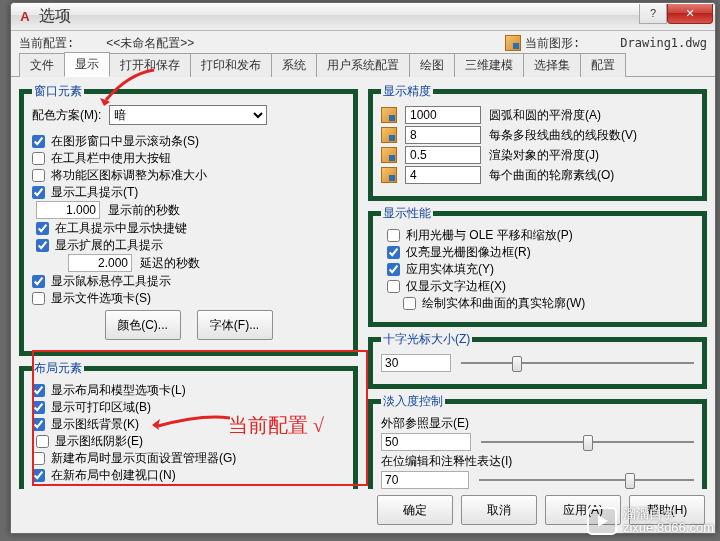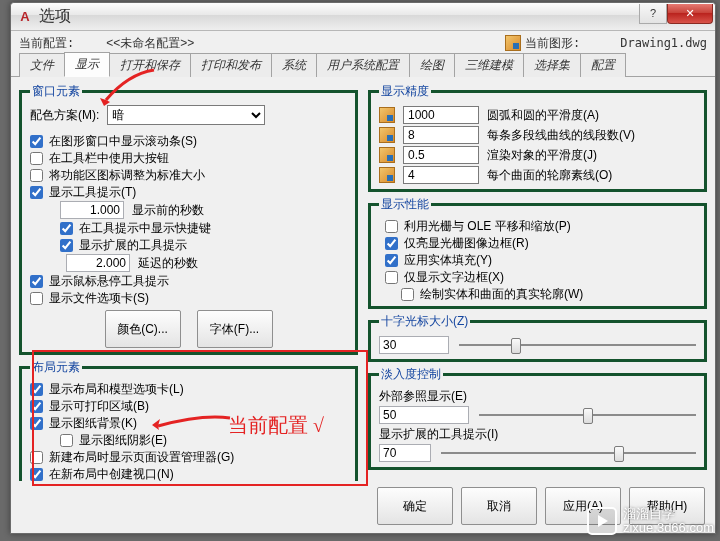--- a/index.html
+++ b/index.html
@@ -57,55 +57,55 @@
   .dwgico {
     width: 16px; height: 16px; margin-right: 4px; display:inline-block;
     background: linear-gradient(135deg,#f2c56b,#d98a2b);
     border:1px solid #a96e1d; position:relative;
   }
   .dwgico::after{content:"";position:absolute;right:1px;bottom:1px;width:6px;height:6px;background:#2a6fb5;}
   .tabs {
     display: flex; align-items: flex-end;
     padding: 4px 6px 0 8px;
     border-bottom: 1px solid #a3a3a3;
-    height: 24px; gap:0;font-style:italic;
+    height: 24px; gap:0;
   }
   .tab {
     padding: 3px 10px 3px 10px;
     border: 1px solid #a3a3a3; border-bottom: none;
     background: #ececec; color:#333;
     margin-right: -1px; font-size:12px;
     position: relative; top:1px;
     white-space: nowrap;
   }
   .tab.active {
     background: #fdfdfd; border-bottom: 1px solid #fdfdfd;
     z-index: 2;
   }
   .content {
     flex:1; display:flex; gap:10px;
     padding: 6px 8px 4px 8px; overflow:hidden;
   }
   .col { flex:1; display:flex; flex-direction:column; gap:4px; position:relative; }
   fieldset {
-    border:3px solid #14532d; margin:0; padding:4px 8px 3px 8px;
+    border:5px solid #14532d; margin:0; padding:4px 8px 10px 8px;
   }
   fieldset > legend, .grp-title { font-size:12px; color:#1546a0; padding:0 2px; }
   .row { display:flex; align-items:center; margin:1px 0; line-height:16px; }
   .row label { display:flex; align-items:center; gap:4px; }
   input[type=checkbox] { margin:0 2px 0 0; width:13px; height:13px; accent-color:#3170c9; }
-  .ind1 { margin-left: 30px; }
+  .ind1 { margin-left: 4px; }
   .ind2 { margin-left: 36px; }
   .smallnum {
     width: 64px; height:18px; background:#fff; border:1px solid #abadb3;
     padding:0 3px; text-align:right; font-size:12px;
   }
   .sel { width:158px; height:20px; border:1px solid #7a7a7a; background:#fff; font-size:12px; }
   .btn {
-    height:38px; min-width:76px; padding:0 10px;
+    height:30px; min-width:76px; padding:0 10px;
     background:linear-gradient(#fdfdfd,#e4e4e4);
     border:1px solid #8f8f8f; border-radius:2px; font-size:12px;
   }
   .precision-row { display:flex; align-items:center; gap:8px; margin:2px 0; }
   .precision-row .pico {
     width:16px; height:16px;
     background:linear-gradient(135deg,#f2c56b,#d98a2b);
     border:1px solid #a96e1d; position:relative;
   }
   .precision-row .pico::after{content:"";position:absolute;right:1px;bottom:1px;width:6px;height:6px;background:#2a6fb5;}
@@ -401,24 +401,24 @@
           </div>
         <div class="row" style="gap:10px;">
           <input class="smallnum" style="text-align: left; width: 90px;" value="50">
           <div class="slider">
               <div class="track">
                 <div class="thumb" style="left:48%;"></div>
               </div>
             </div>
         </div>
         <div class="row">
-            <span>显示扩展的工具提示(I)</span>
+            <span>在位编辑和注释性表达(I)</span>
           </div>
         <div class="row" style="gap:10px;">
-          <input class="smallnum" style="text-align: left; width: 52px;" value="70">
+          <input class="smallnum" style="text-align: left; width: 88px;" value="70">
           <div class="slider">
               <div class="track">
                 <div class="thumb" style="left:68%;"></div>
               </div>
             </div>
         </div>
       </fieldset>
     </div>
   </div>
 

